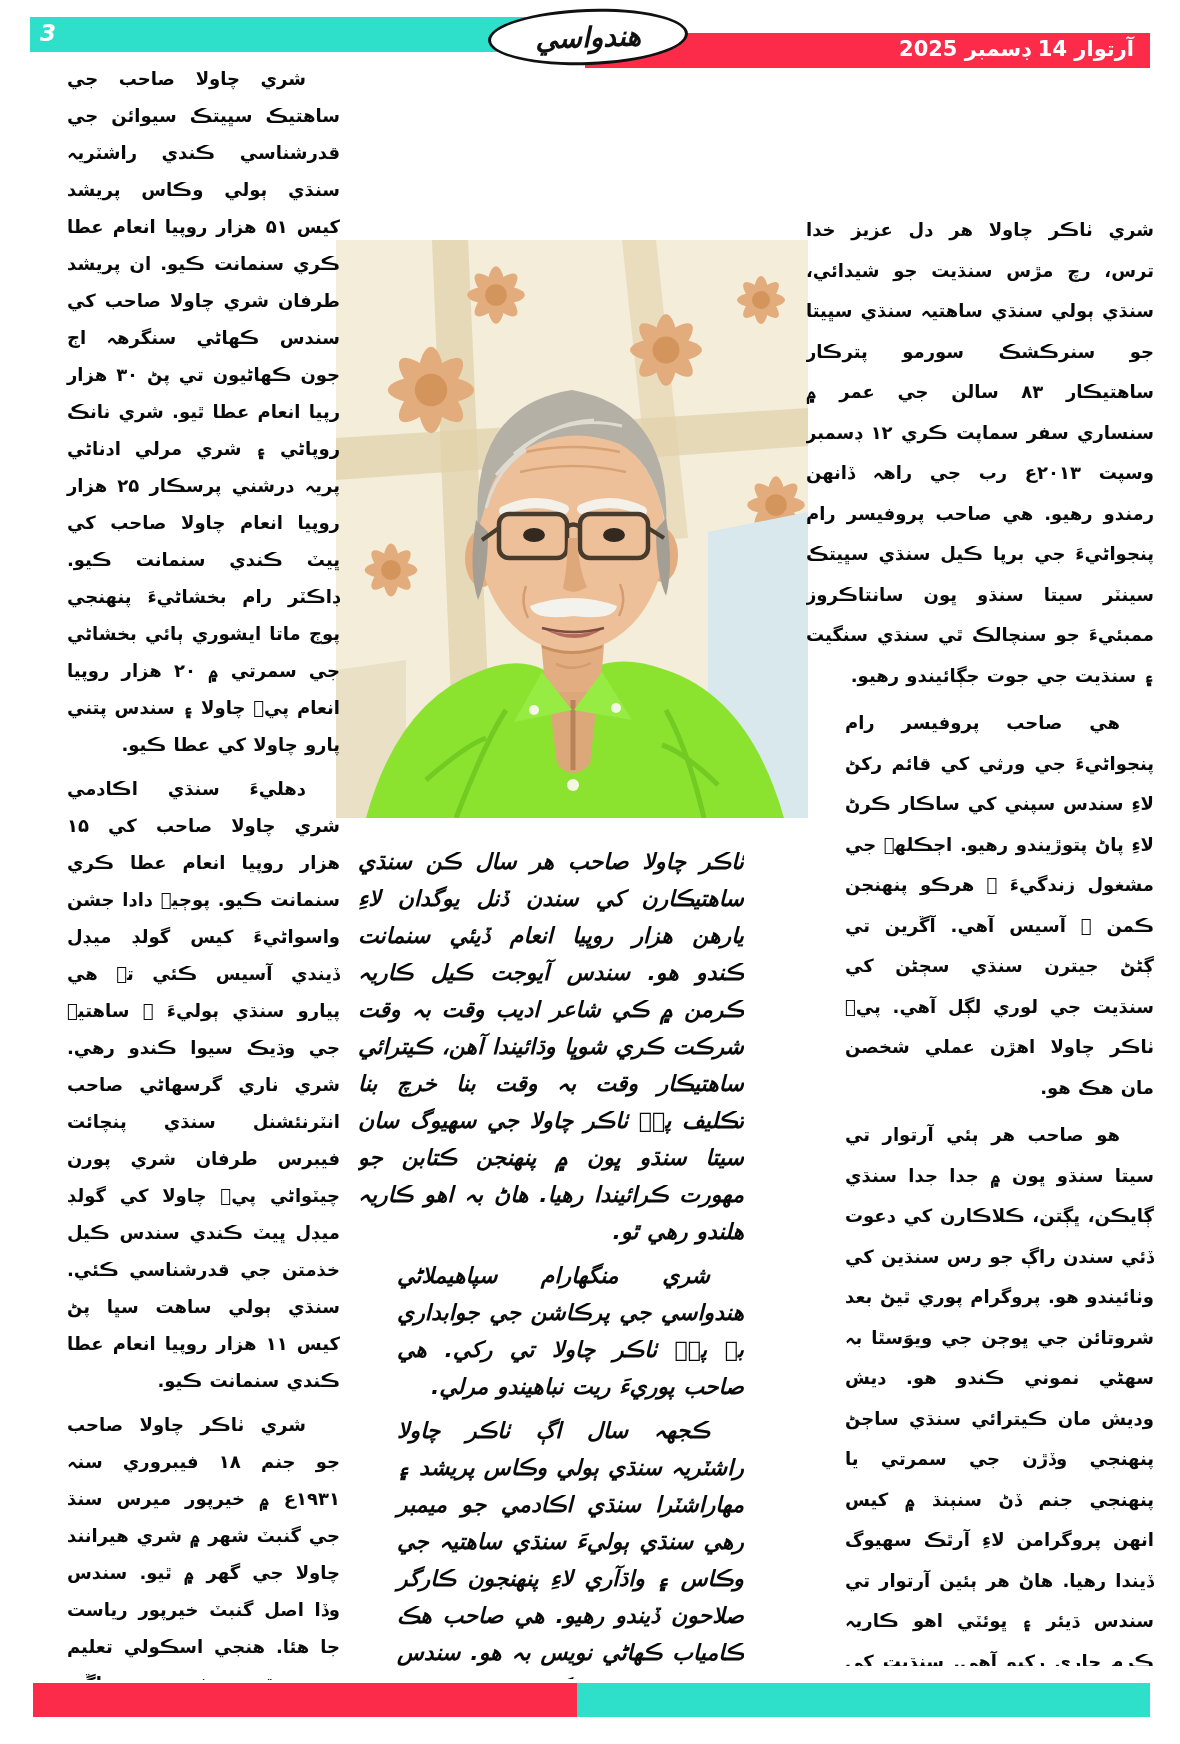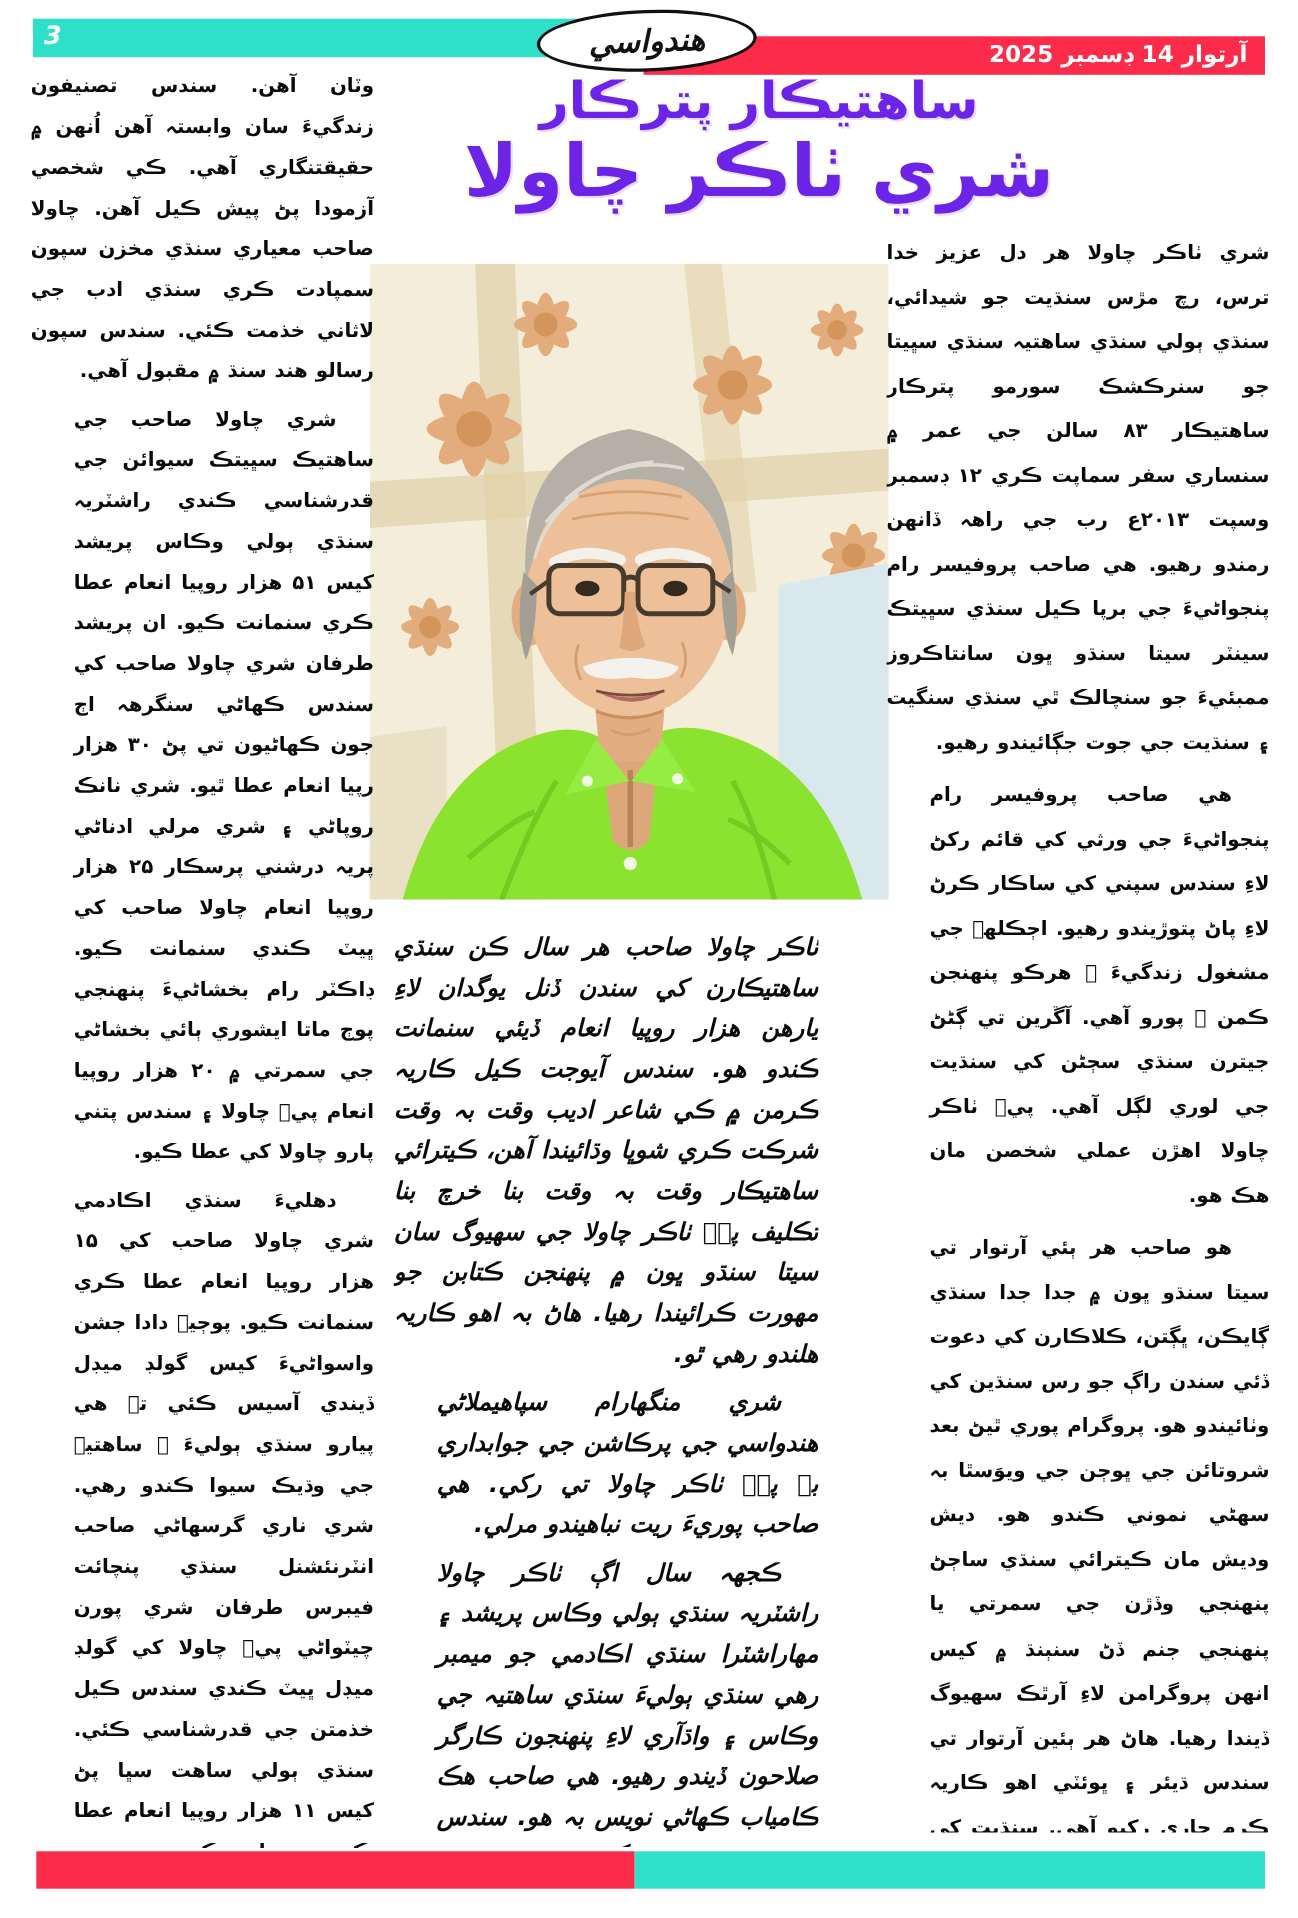--- a/index.html
+++ b/index.html
@@ -50,24 +50,20 @@
   <div class="topbar">
     <div class="topbar-teal">
       <span class="page-number">3</span>
     </div>
     <div class="topbar-red">
       <span class="issue-date">آرتوار 14 ڊسمبر  2025</span>
     </div>
     <div class="logo-oval">هندواسي</div>
   </div>
 
-  <div class="headline">
-    <div class="kicker">ساهتيڪار پترڪار</div>
-    <div class="title">شري ٺاڪر چاولا</div>
-  </div>
 
   <figure class="photo" style="margin:0">
     <svg viewBox="0 0 472 578" preserveAspectRatio="none">
       <defs>
         <g id="fl">
           <ellipse rx="24" ry="8" fill="#e3ac7c"></ellipse>
           <ellipse rx="24" ry="8" fill="#e3ac7c" transform="rotate(45)"></ellipse>
           <ellipse rx="24" ry="8" fill="#e3ac7c" transform="rotate(90)"></ellipse>
           <ellipse rx="24" ry="8" fill="#e3ac7c" transform="rotate(135)"></ellipse>
           <circle r="9" fill="#d3955c"></circle>
@@ -133,33 +129,32 @@
 
       <path d="M206 388 Q237 400 268 388 Q240 408 206 388 Z" fill="#b26a5c"></path>
       <path d="M206 388 Q238 396 268 388" stroke="#7b4a40" stroke-width="2.5" fill="none"></path>
 
       <path d="M220 424 Q237 432 255 423" stroke="#d49c70" stroke-width="2.5" fill="none"></path>
     </svg>
   </figure>
 
   <div class="col col-right">
     <p>شري ٺاڪر چاولا هر دل عزيز خدا ترس، رچ مڙس سنڌيت جو شيدائي، سنڌي ٻولي سنڌي ساهتيہ سنڌي سڀيتا جو سنرڪشڪ سورمو پترڪار ساهتيڪار ۸۳ سالن جي عمر ۾ سنساري سفر سماپت ڪري ۱۲ ڊسمبر وسپت ۲۰۱۳ع رب جي راهہ ڏانهن رمندو رهيو. هي صاحب پروفيسر رام پنجواڻيءَ جي برپا ڪيل سنڌي سڀيتڪ سينٽر سيتا سنڌو ڀون سانتاڪروز ممبئيءَ جو سنچالڪ ٿي سنڌي سنگيت ۽ سنڌيت جي جوت جڳائيندو رهيو.</p>
-    <p class="indent">هي صاحب پروفيسر رام پنجواڻيءَ جي ورثي کي قائم رکڻ لاءِ سندس سپني کي ساڪار ڪرڻ لاءِ پاڻ پتوڙيندو رهيو. اڄڪلهہ جي مشغول زندگيءَ ۾ هرڪو پنهنجن ڪمن ۾ پورو آهي. آڱرين تي ڳڻڻ جيترن سنڌي سڄڻن کي سنڌيت جي لوري لڳل آهي. پيۡ ٺاڪر چاولا اهڙن عملي شخصن مان هڪ هو.</p>
+    <p class="indent">هي صاحب پروفيسر رام پنجواڻيءَ جي ورثي کي قائم رکڻ لاءِ سندس سپني کي ساڪار ڪرڻ لاءِ پاڻ پتوڙيندو رهيو. اڄڪلهہ جي مشغول زندگيءَ ۾ هرڪو پنهنجن ڪمن ۾ آسيس آهي. آڱرين تي ڳڻڻ جيترن سنڌي سڄڻن کي سنڌيت جي لوري لڳل آهي. پيۡ ٺاڪر چاولا اهڙن عملي شخصن مان هڪ هو.</p>
     <p class="indent">هو صاحب هر ٻئي آرتوار تي سيتا سنڌو ڀون ۾ جدا جدا سنڌي ڳايڪن، ڀڳتن، ڪلاڪارن کي دعوت ڏئي سندن راڳ جو رس سنڌين کي وٺائيندو هو. پروگرام پوري ٿيڻ بعد شروتائن جي ڀوڄن جي ويوَسٿا بہ سهڻي نموني ڪندو هو. ديش وديش مان ڪيترائي سنڌي ساڄڻ پنهنجي وڏڙن جي سمرتي يا پنهنجي جنم ڏڻ سنٻنڌ ۾ کيس انهن پروگرامن لاءِ آرٿڪ سهيوگ ڏيندا رهيا. هاڻ هر ٻئين آرتوار تي سندس ڌيئر ۽ ڀوئٽي اهو ڪاريہ ڪرم جاري رکيو آهي. سنڌيت کي وڌائين ٿيون. هي صاحب جدا جدا شهرن مان سنڌي ڳايڪن کي گهرائي سندن سنمان ڪندي همت افزائي ڪندو هو.</p>
 
   </div>
 
   <div class="col col-middle">
     <p>ٺاڪر چاولا صاحب هر سال ڪن سنڌي ساهتيڪارن کي سندن ڏنل يوگدان لاءِ يارهن هزار روپيا انعام ڏيئي سنمانت ڪندو هو. سندس آيوجت ڪيل ڪاريہ ڪرمن ۾ ڪي شاعر اديب وقت بہ وقت شرڪت ڪري شوڀا وڌائيندا آهن، ڪيترائي ساهتيڪار وقت بہ وقت بنا خرچ بنا تڪليف پيۡ ٺاڪر چاولا جي سهيوگ سان سيتا سنڌو ڀون ۾ پنهنجن ڪتابن جو مهورت ڪرائيندا رهيا. هاڻ بہ اهو ڪاريہ هلندو رهي ٿو.</p>
     <p class="indent">شري منگهارام سپاهيملاڻي هندواسي جي پرڪاشن جي جوابداري بہ پيۡ ٺاڪر چاولا تي رکي. هي صاحب پوريءَ ريت نباهيندو مرلي.</p>
     <p class="indent">ڪجهہ سال اڳ ٺاڪر چاولا راشٽريہ سنڌي ٻولي وڪاس پريشد ۽ مهاراشٽرا سنڌي اڪادمي جو ميمبر رهي سنڌي ٻوليءَ سنڌي ساهتيہ جي وڪاس ۽ واڌآري لاءِ پنهنجون ڪارگر صلاحون ڏيندو رهيو. هي صاحب هڪ ڪامياب ڪهاڻي نويس بہ هو. سندس ڪهاڻين جا ٻہ سنگرهہ شاديءَ جي پهرين رات، اڄ جون ڪهاڻيون سنڌي ڪهاڻيون ۽ هڪ سفرنامو تون سنڌ ۾ رهي پئہ شايع ٿيا جي پڙهڻ</p>
   </div>
 
   <div class="col col-left">
-    <p>وٽان آهن. سندس تصنيفون زندگيءَ سان وابستہ آهن اُنهن ۾ حقيقتنگاري آهي. ڪي شخصي آزمودا پڻ پيش ڪيل آهن. چاولا صاحب معياري سنڌي مخزن سپون سمپادت ڪري سنڌي ادب جي لاثاني خذمت ڪئي. سندس سپون رسالو هند سنڌ ۾ مقبول آهي.</p>
     <p class="indent">شري چاولا صاحب جي ساهتيڪ سڀيتڪ سيوائن جي قدرشناسي ڪندي راشٽريہ سنڌي ٻولي وڪاس پريشد کيس ۵۱ هزار روپيا انعام عطا ڪري سنمانت ڪيو. ان پريشد طرفان شري چاولا صاحب کي سندس ڪهاڻي سنگرهہ اڄ جون ڪهاڻيون تي پڻ ۳۰ هزار رپيا انعام عطا ٿيو. شري نانڪ روپاڻي ۽ شري مرلي ادناڻي پريہ درشني پرسڪار ۲۵ هزار روپيا انعام چاولا صاحب کي ڀيٽ ڪندي سنمانت ڪيو. ڊاڪٽر رام بخشاڻيءَ پنهنجي پوڄ ماتا ايشوري ٻائي بخشاڻي جي سمرتي ۾ ۲۰ هزار روپيا انعام پيۡ چاولا ۽ سندس پتني پارو چاولا کي عطا ڪيو.</p>
     <p class="indent">دهليءَ سنڌي اڪادمي شري چاولا صاحب کي ۱۵ هزار روپيا انعام عطا ڪري سنمانت ڪيو. پوڄيہ دادا جشن واسواڻيءَ کيس گولڊ ميڊل ڏيندي آسيس ڪئي تہ هي پيارو سنڌي ٻوليءَ ۽ ساهتيہ جي وڌيڪ سيوا ڪندو رهي. شري ناري گرسهاڻي صاحب انٽرنئشنل سنڌي پنچائت فيبرس طرفان شري پورن چيٽواڻي پيۡ چاولا کي گولڊ ميڊل ڀيٽ ڪندي سندس ڪيل خذمتن جي قدرشناسي ڪئي. سنڌي ٻولي ساهت سڀا پڻ کيس ۱۱ هزار روپيا انعام عطا ڪندي سنمانت ڪيو.</p>
     <p class="indent">شري ٺاڪر چاولا صاحب جو جنم ۱۸ فيبروري سنہ ۱۹۳۱ع ۾ خيرپور ميرس سنڌ جي گنبٽ شهر ۾ شري هيرانند چاولا جي گهر ۾ ٿيو. سندس وڏا اصل گنبٽ خيرپور رياست جا هئا. هنجي اسڪولي تعليم سنڌ ۾ ٿي. ديش جي ورهاڱي بعد هو پنهنجي پريوار سهت سنڌ جا وڻ ڇڏي ڀارت ۾ آيو ۽ پهرين هوُ ديولالي ۾ اچي رهيو. روزگار جي خيال کان کيس روز ديولالي کان ممبئي اچڻو پوندو هو. سندس زندگي ڪشمڪش واري هئي. سندس وواهہ پارو نماڻيءَ سان ٿيو. ڀيڻ پارو چاولا هن صاحب جي جيون ساٿڻ بڻجي ڀيلي ٿي رهي. پرڀوءَ ڀيڻ پاروءَ کي ڳائڻ ۽ لکڻ جي ڏات ڏني آهي. هن ڪيترائي سال پروفيسر رام پنجواڻيءَ تي ڳائڻ ۾ ساٿ ڏيندي ڪافي ڪجهہ پرايو. پياري ٺاڪر چاولا جي پرڳتيءَ ۾ سندس پتنيءَ پاروءَ جو بہ يوگدان رهيو.</p>
 
   </div>
 
   <div class="bottombar">
     <div class="bottombar-red"></div>
     <div class="bottombar-teal"></div>
   </div>

